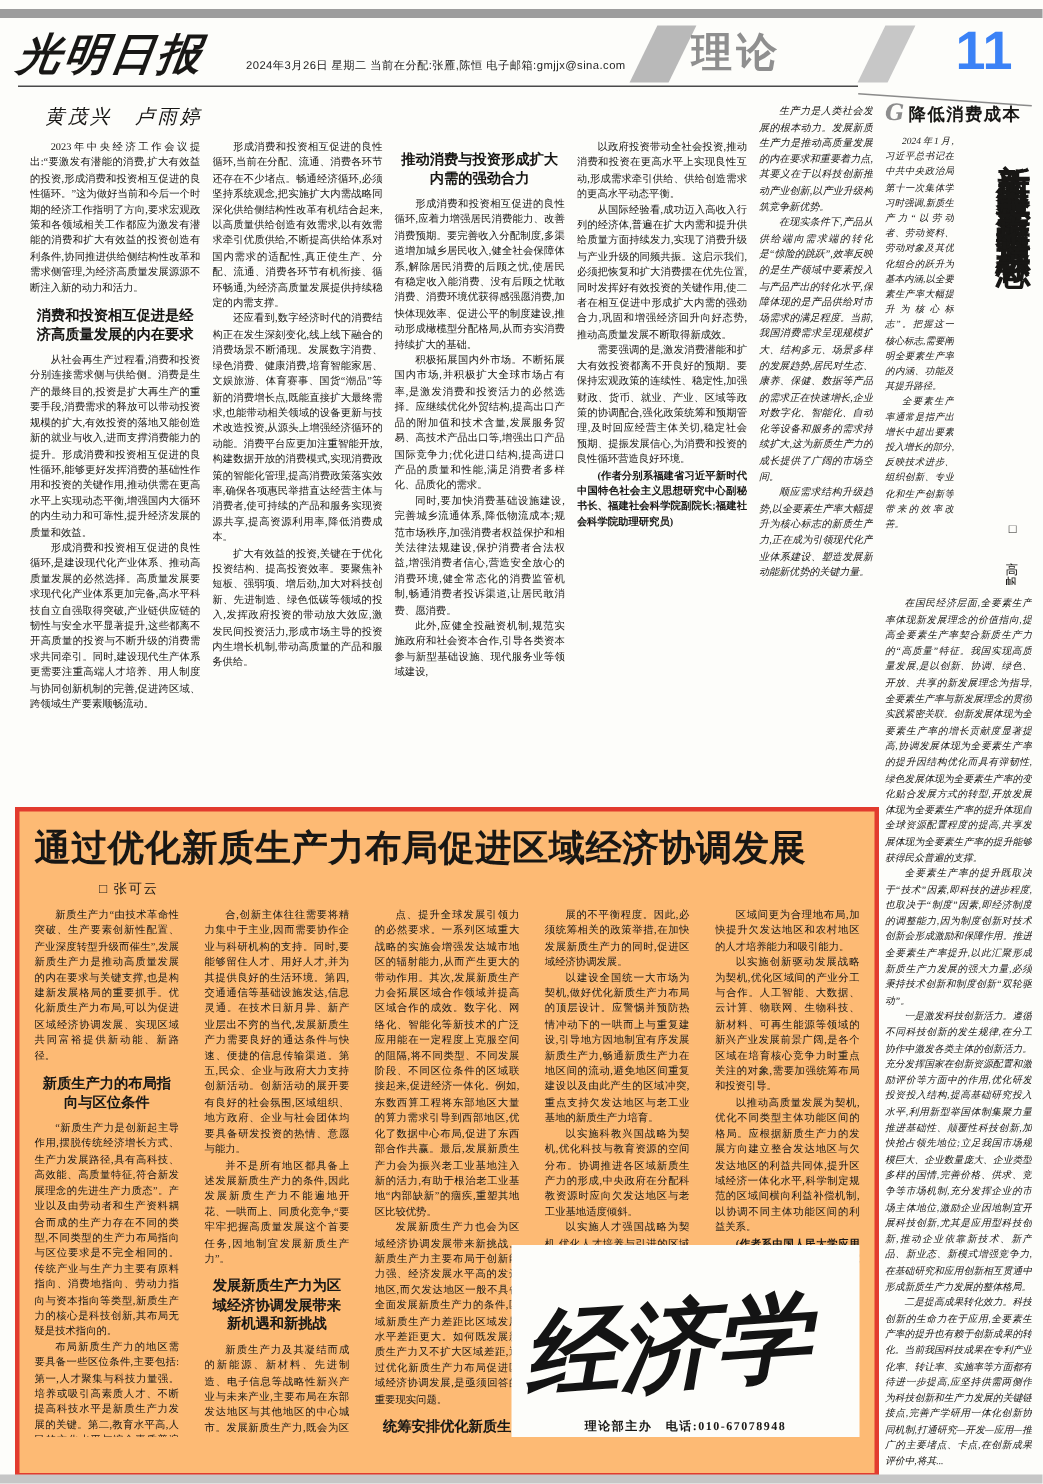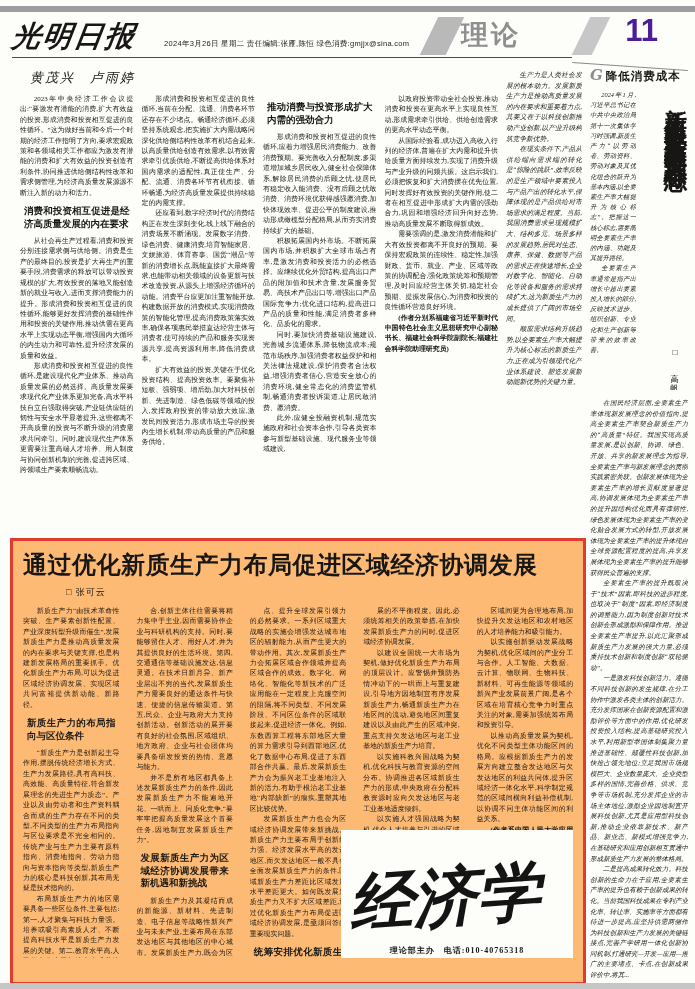--- a/index.html
+++ b/index.html
@@ -16,27 +16,27 @@
   .mast-rule2 { position:absolute; top:66px; left:572px; width:116px; height:1px; background:#8a8a8a; transform:rotate(4deg); }
   .paper-logo {
     position:absolute; left:0; top:2px; font-size:29px; font-weight:bold; font-style:italic;
     font-family:"DejaVu Serif",serif; letter-spacing:2px; transform:skewX(-8deg);
   }
   .dateline { position:absolute; left:152px; top:24px; font-size:7.5px; color:#222; letter-spacing:.3px; font-family:"Liberation Sans",sans-serif; }
   .section-tab { position:absolute; right:120px; top:0px; width:120px; height:40px;text-align:right; }
   .tab-skew-a { position:absolute; left:-18px; top:2px; width:26px; height:38px; background:#b9b9b9; transform:skewX(-26deg); }
   .tab-skew-b { position:absolute; right:-34px; top:2px; width:20px; height:38px; background:#c7c7c7; transform:skewX(-26deg); }
   .section-name { position:absolute; left:14px; top:2px; font-size:27px; font-weight:bold; color:#8f8f8f; letter-spacing:3px; }
-  .page-number { position:absolute; right:29px; top:-2px; font-size:31px; font-weight:bold; color:#4c1d95; font-family:"Liberation Sans",sans-serif; }
+  .page-number { position:absolute; right:12px; top:-2px; font-size:36px; font-weight:bold; color:#3b82f6; font-family:"Liberation Sans",sans-serif; }
 
   
   .cols { display:flex; gap:8px; overflow:hidden; }
   .col { flex:1 1 0; overflow:hidden; text-align:justify; }
   .col p.p { font-size:6.9px; line-height:10.4px; text-indent:2em; text-align:justify; }
-  .col h3.h { font-size:9.5px; line-height:12.5px; font-weight:bold; margin:7px 4px 6px 4px; }
+  .col h3.h { font-size:9.5px; line-height:12.5px; font-weight:bold; text-align:center; margin:7px 4px 6px 4px; }
   .col p.c { font-size:6.9px; line-height:10.4px; font-weight:bold; text-indent:2em; text-align:justify; }
 
   
   .article-main { position:absolute; left:20px; top:64px; width:478px; }
   .main-headline { font-size:27px; font-weight:bold; line-height:34px; letter-spacing:1px; white-space:nowrap; }
   .main-byline { font-size:13px; font-style:italic; margin:5px 0 7px 10px; letter-spacing:2px; }
   .article-main .cols { height:392px; }
 
   
   .strip-col {
@@ -79,21 +79,21 @@
   .box-footer { font-size:8px; font-weight:bold; text-align:center; padding:4px 0 2px 0; letter-spacing:1px; }
 
   .bottombar { position:absolute; top:983px; left:0; width:695px; height:6px; background:#c6c6c6; }
 </style>
 </head>
 <body>
 
 <div class="topbar"></div>
 <div class="masthead">
   <div class="paper-logo">光明日报</div>
-  <div class="dateline">2024年3月26日  星期二   责任编辑:张雁,陈恒   绿色消费:gmjjx@sina.com</div>
+  <div class="dateline">2024年3月26日  星期二   当前在分配:张雁,陈恒   电子邮箱:gmjjx@sina.com</div>
   <div class="section-tab">
     <div class="tab-skew-a"></div>
     <div class="section-name">理论</div>
     <div class="tab-skew-b"></div>
   </div>
   <div class="page-number">11</div>
 </div>
 <div class="mast-rule"></div>
 <div class="mast-rule2"></div>
 
@@ -191,18 +191,18 @@
           <p class="p">区域间更为合理地布局,加快提升欠发达地区和农村地区的人才培养能力和吸引能力。</p>
           <p class="p">以实施创新驱动发展战略为契机,优化区域间的产业分工与合作。人工智能、大数据、云计算、物联网、生物科技、新材料、可再生能源等领域的新兴产业发展前景广阔,是各个区域在培育核心竞争力时重点关注的对象,需要加强统筹布局和投资引导。</p>
           <p class="p">以推动高质量发展为契机,优化不同类型主体功能区间的格局。应根据新质生产力的发展方向建立整合发达地区与欠发达地区的利益共同体,提升区域经济一体化水平,科学制定规范的区域间横向利益补偿机制,以协调不同主体功能区间的利益关系。</p>
           <p class="c">(作者系中国人民大学应用经济学院区域与城市经济研究所教授)</p>
         </div>
       </div>
     <div class="calligraphy-block">
       <svg class="calligraphy" viewBox="0 0 240 100">
         <text x="8" y="78" font-size="66" transform="rotate(-4 120 50)">经济学</text>
       </svg>
-      <div class="box-footer">理论部主办　电话:010-40765318</div>
+      <div class="box-footer">理论部主办　电话:010-67078948</div>
     </div>
   </div>
 </div>
 
 <div class="bottombar"></div>
 
 </body></html>

